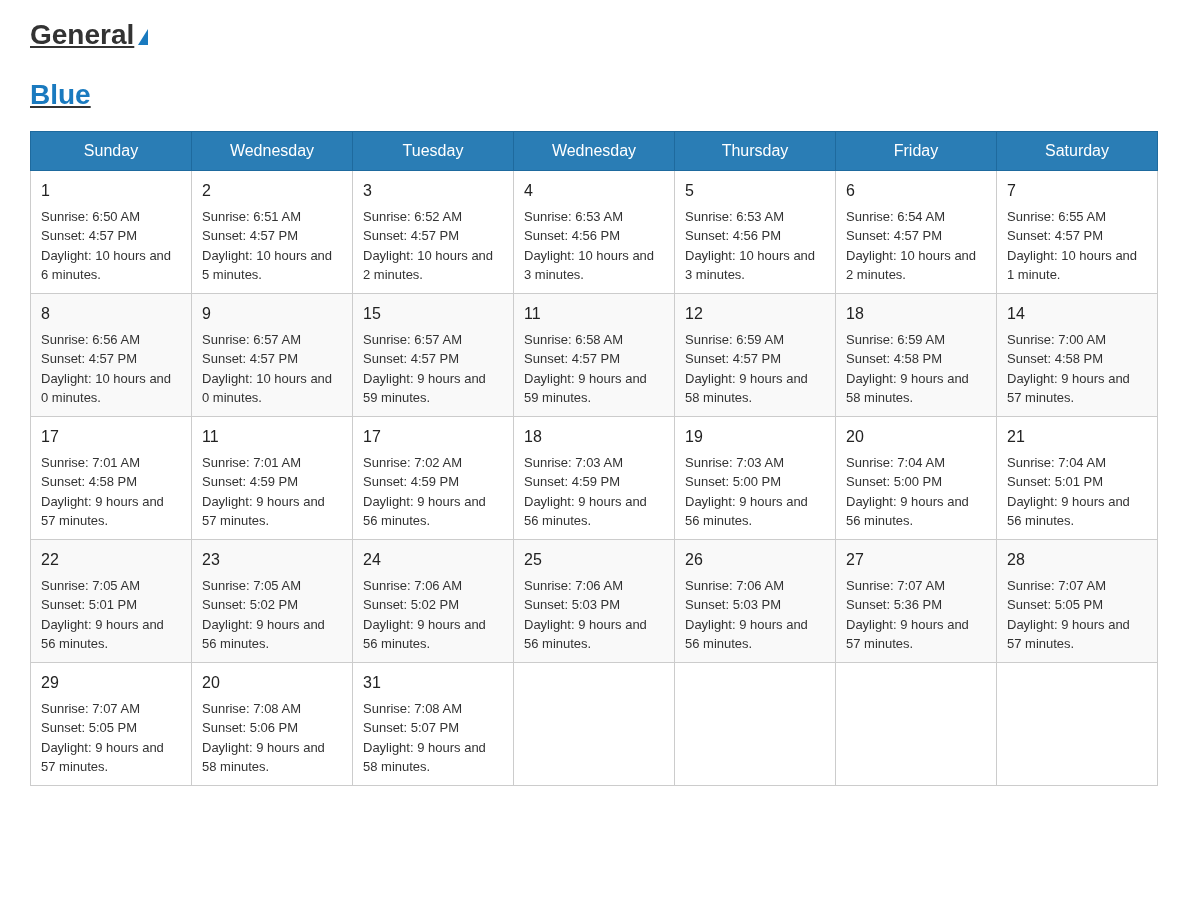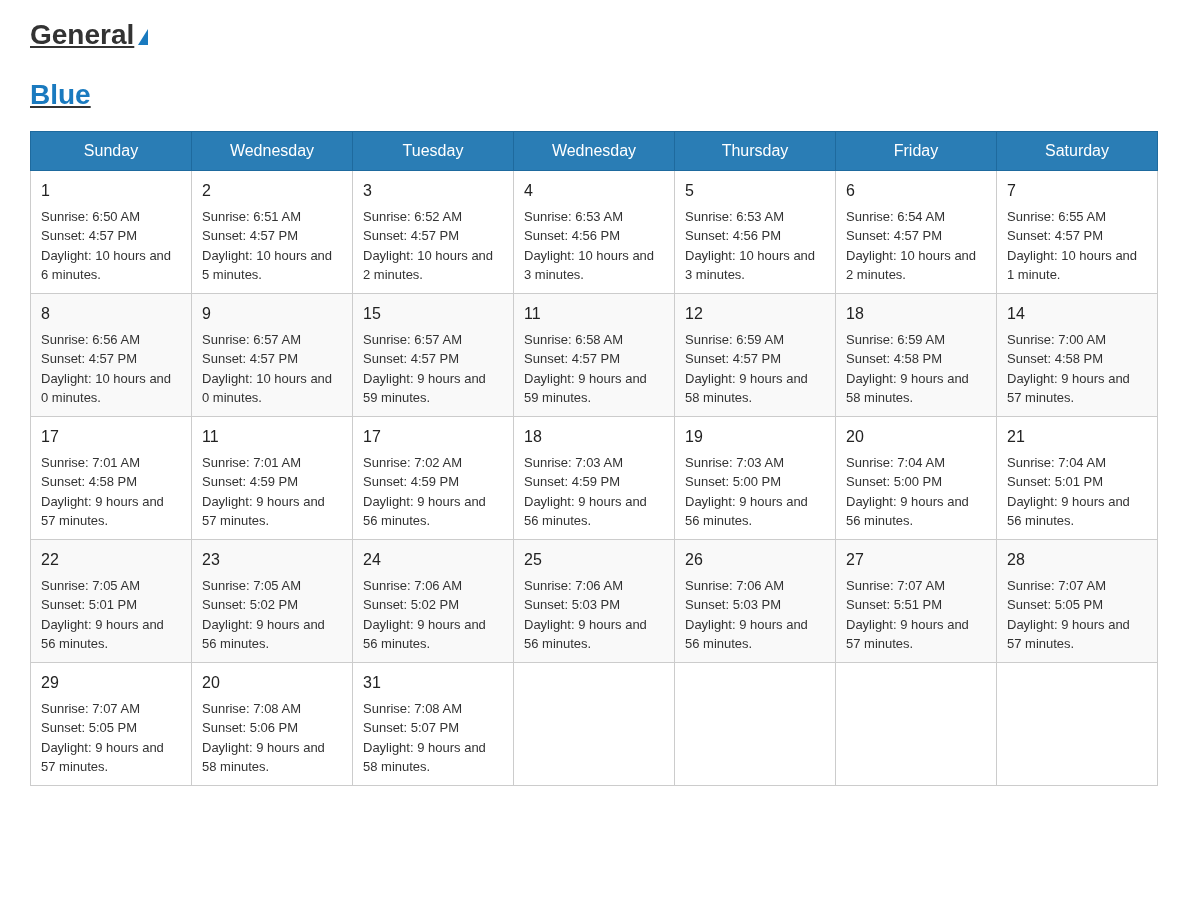--- a/index.html
+++ b/index.html
@@ -288,21 +288,21 @@
       </td>
         <td>
         <span class="day-num">26</span>
         <span class="day-info">Sunrise: 7:06 AM</span><br>
         <span class="day-info">Sunset: 5:03 PM</span><br>
         <span class="day-info">Daylight: 9 hours and 56 minutes.</span>
       </td>
         <td>
         <span class="day-num">27</span>
         <span class="day-info">Sunrise: 7:07 AM</span><br>
-        <span class="day-info">Sunset: 5:51 PM</span><br>
+        <span class="day-info">Sunset: 5:36 PM</span><br>
         <span class="day-info">Daylight: 9 hours and 57 minutes.</span>
       </td>
         <td>
         <span class="day-num">28</span>
         <span class="day-info">Sunrise: 7:07 AM</span><br>
         <span class="day-info">Sunset: 5:05 PM</span><br>
         <span class="day-info">Daylight: 9 hours and 57 minutes.</span>
       </td>
       </tr>
       <tr class="week-row">

